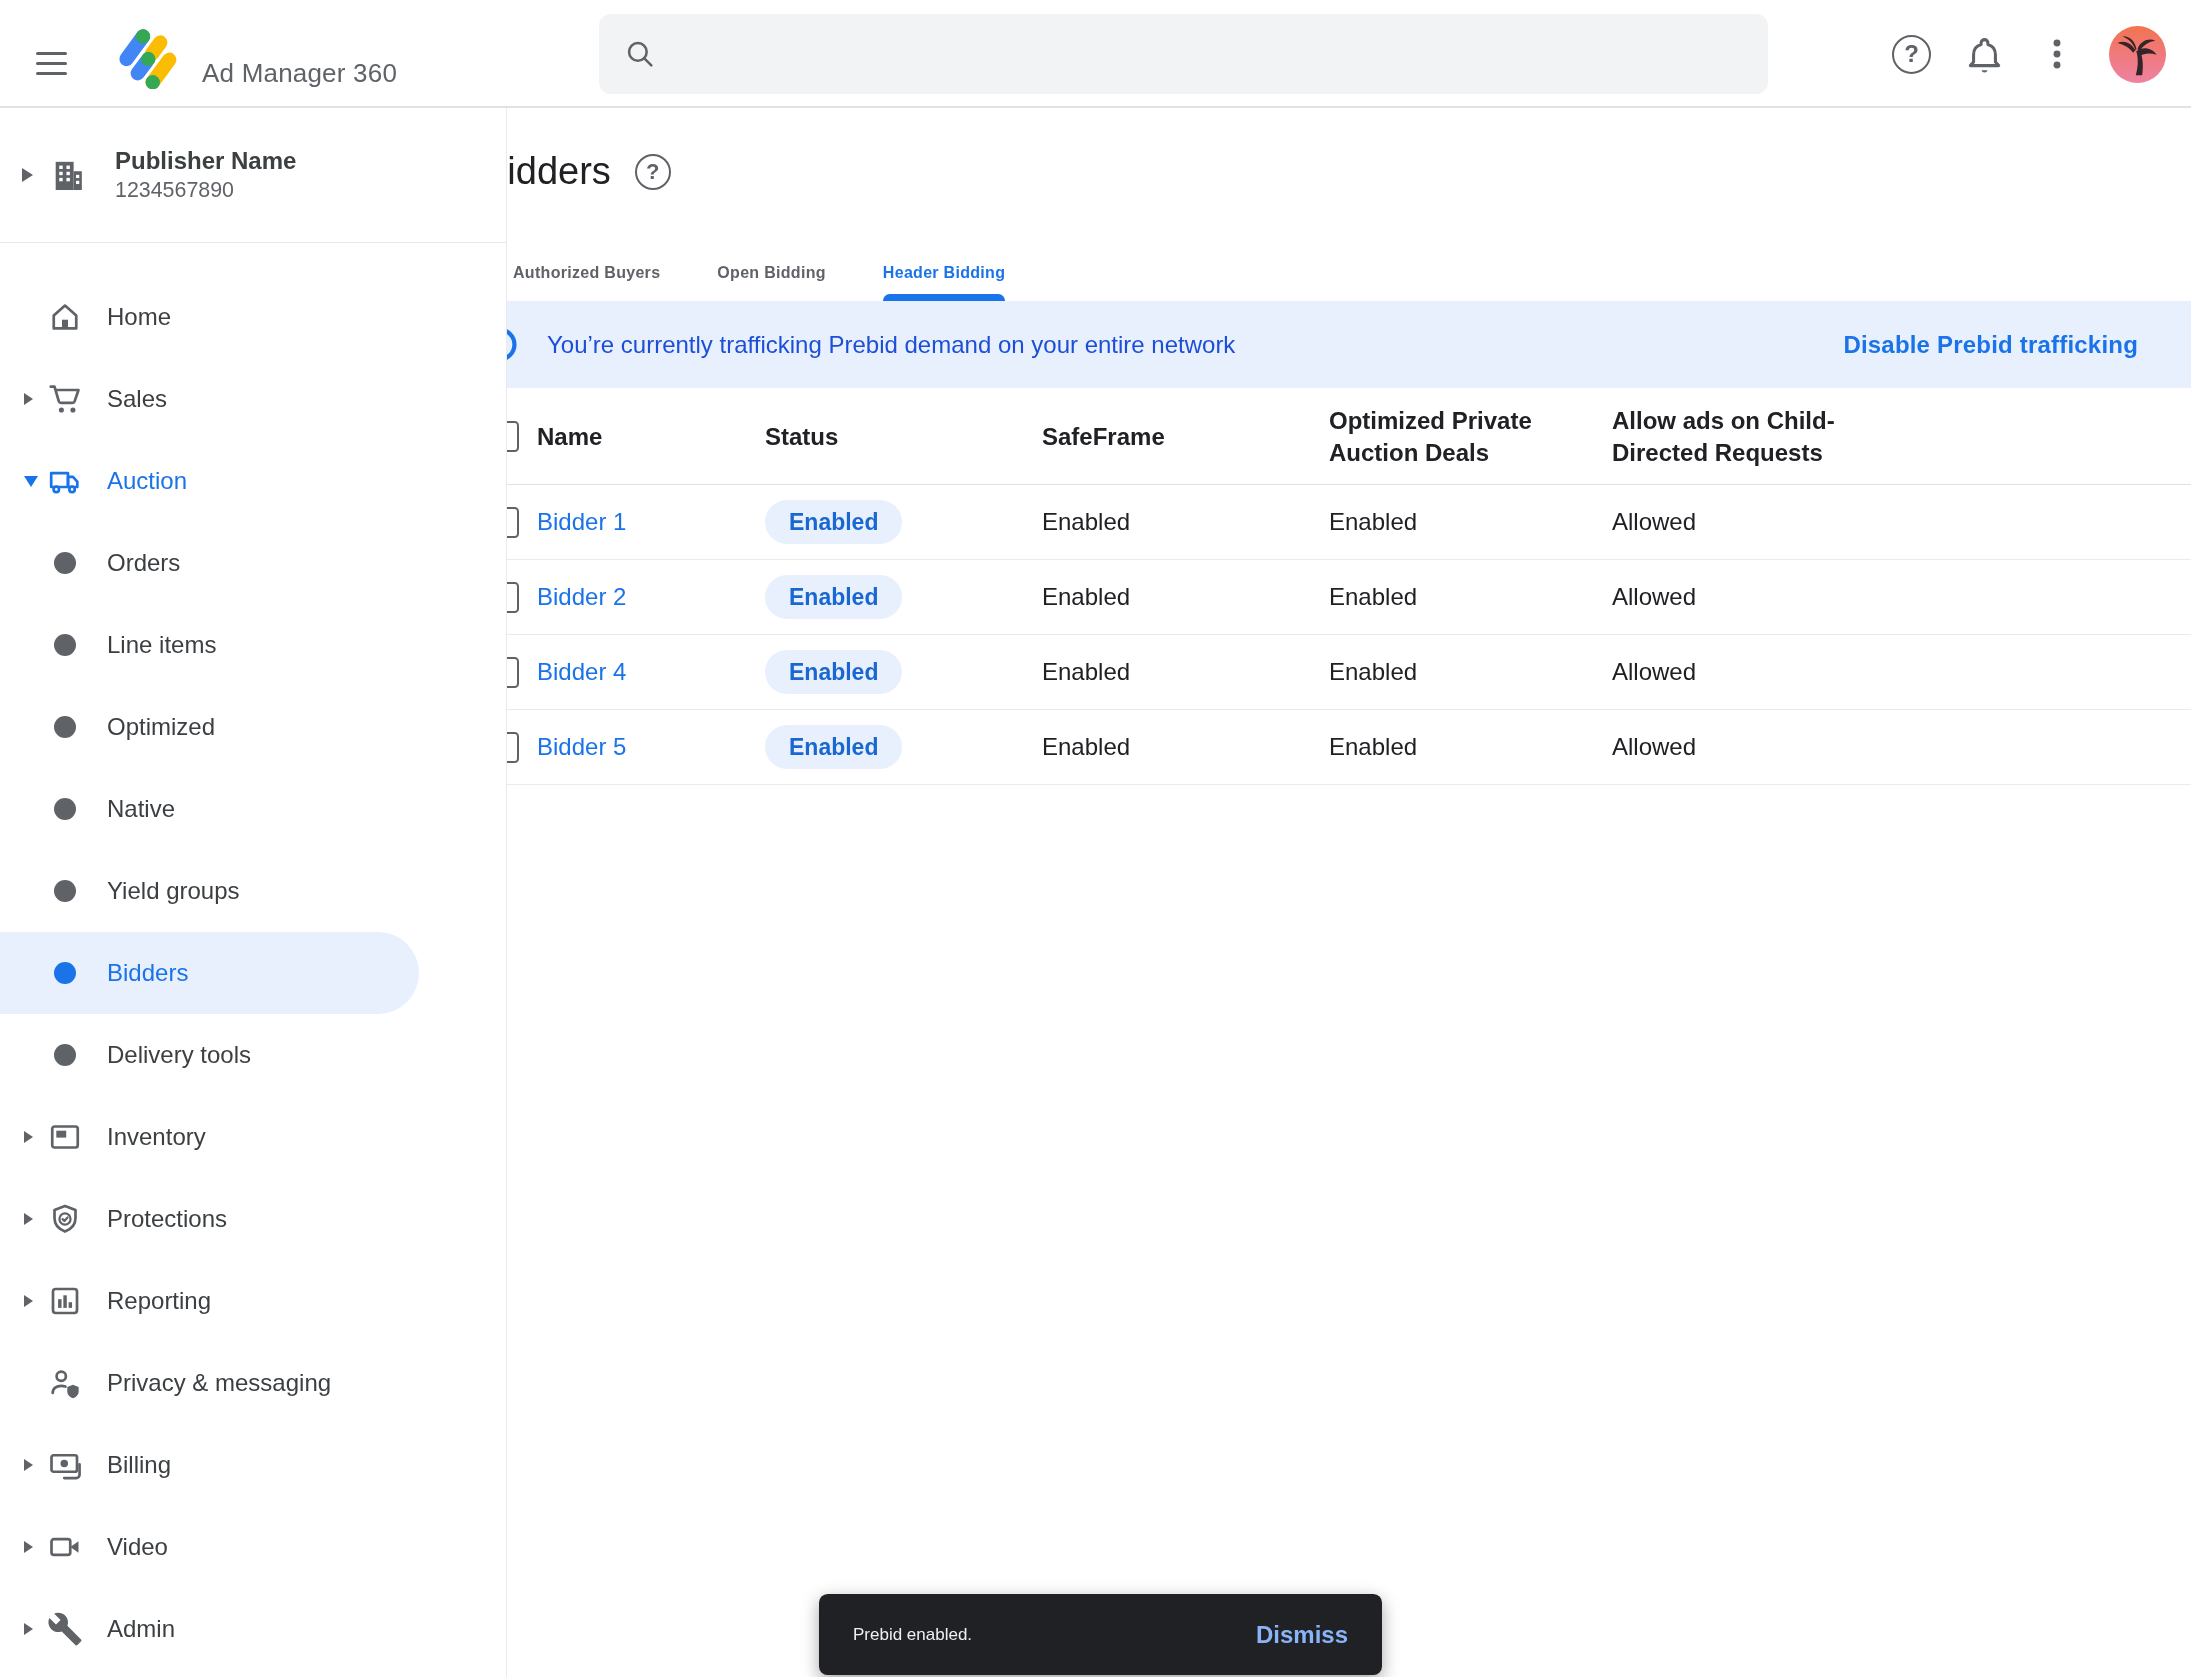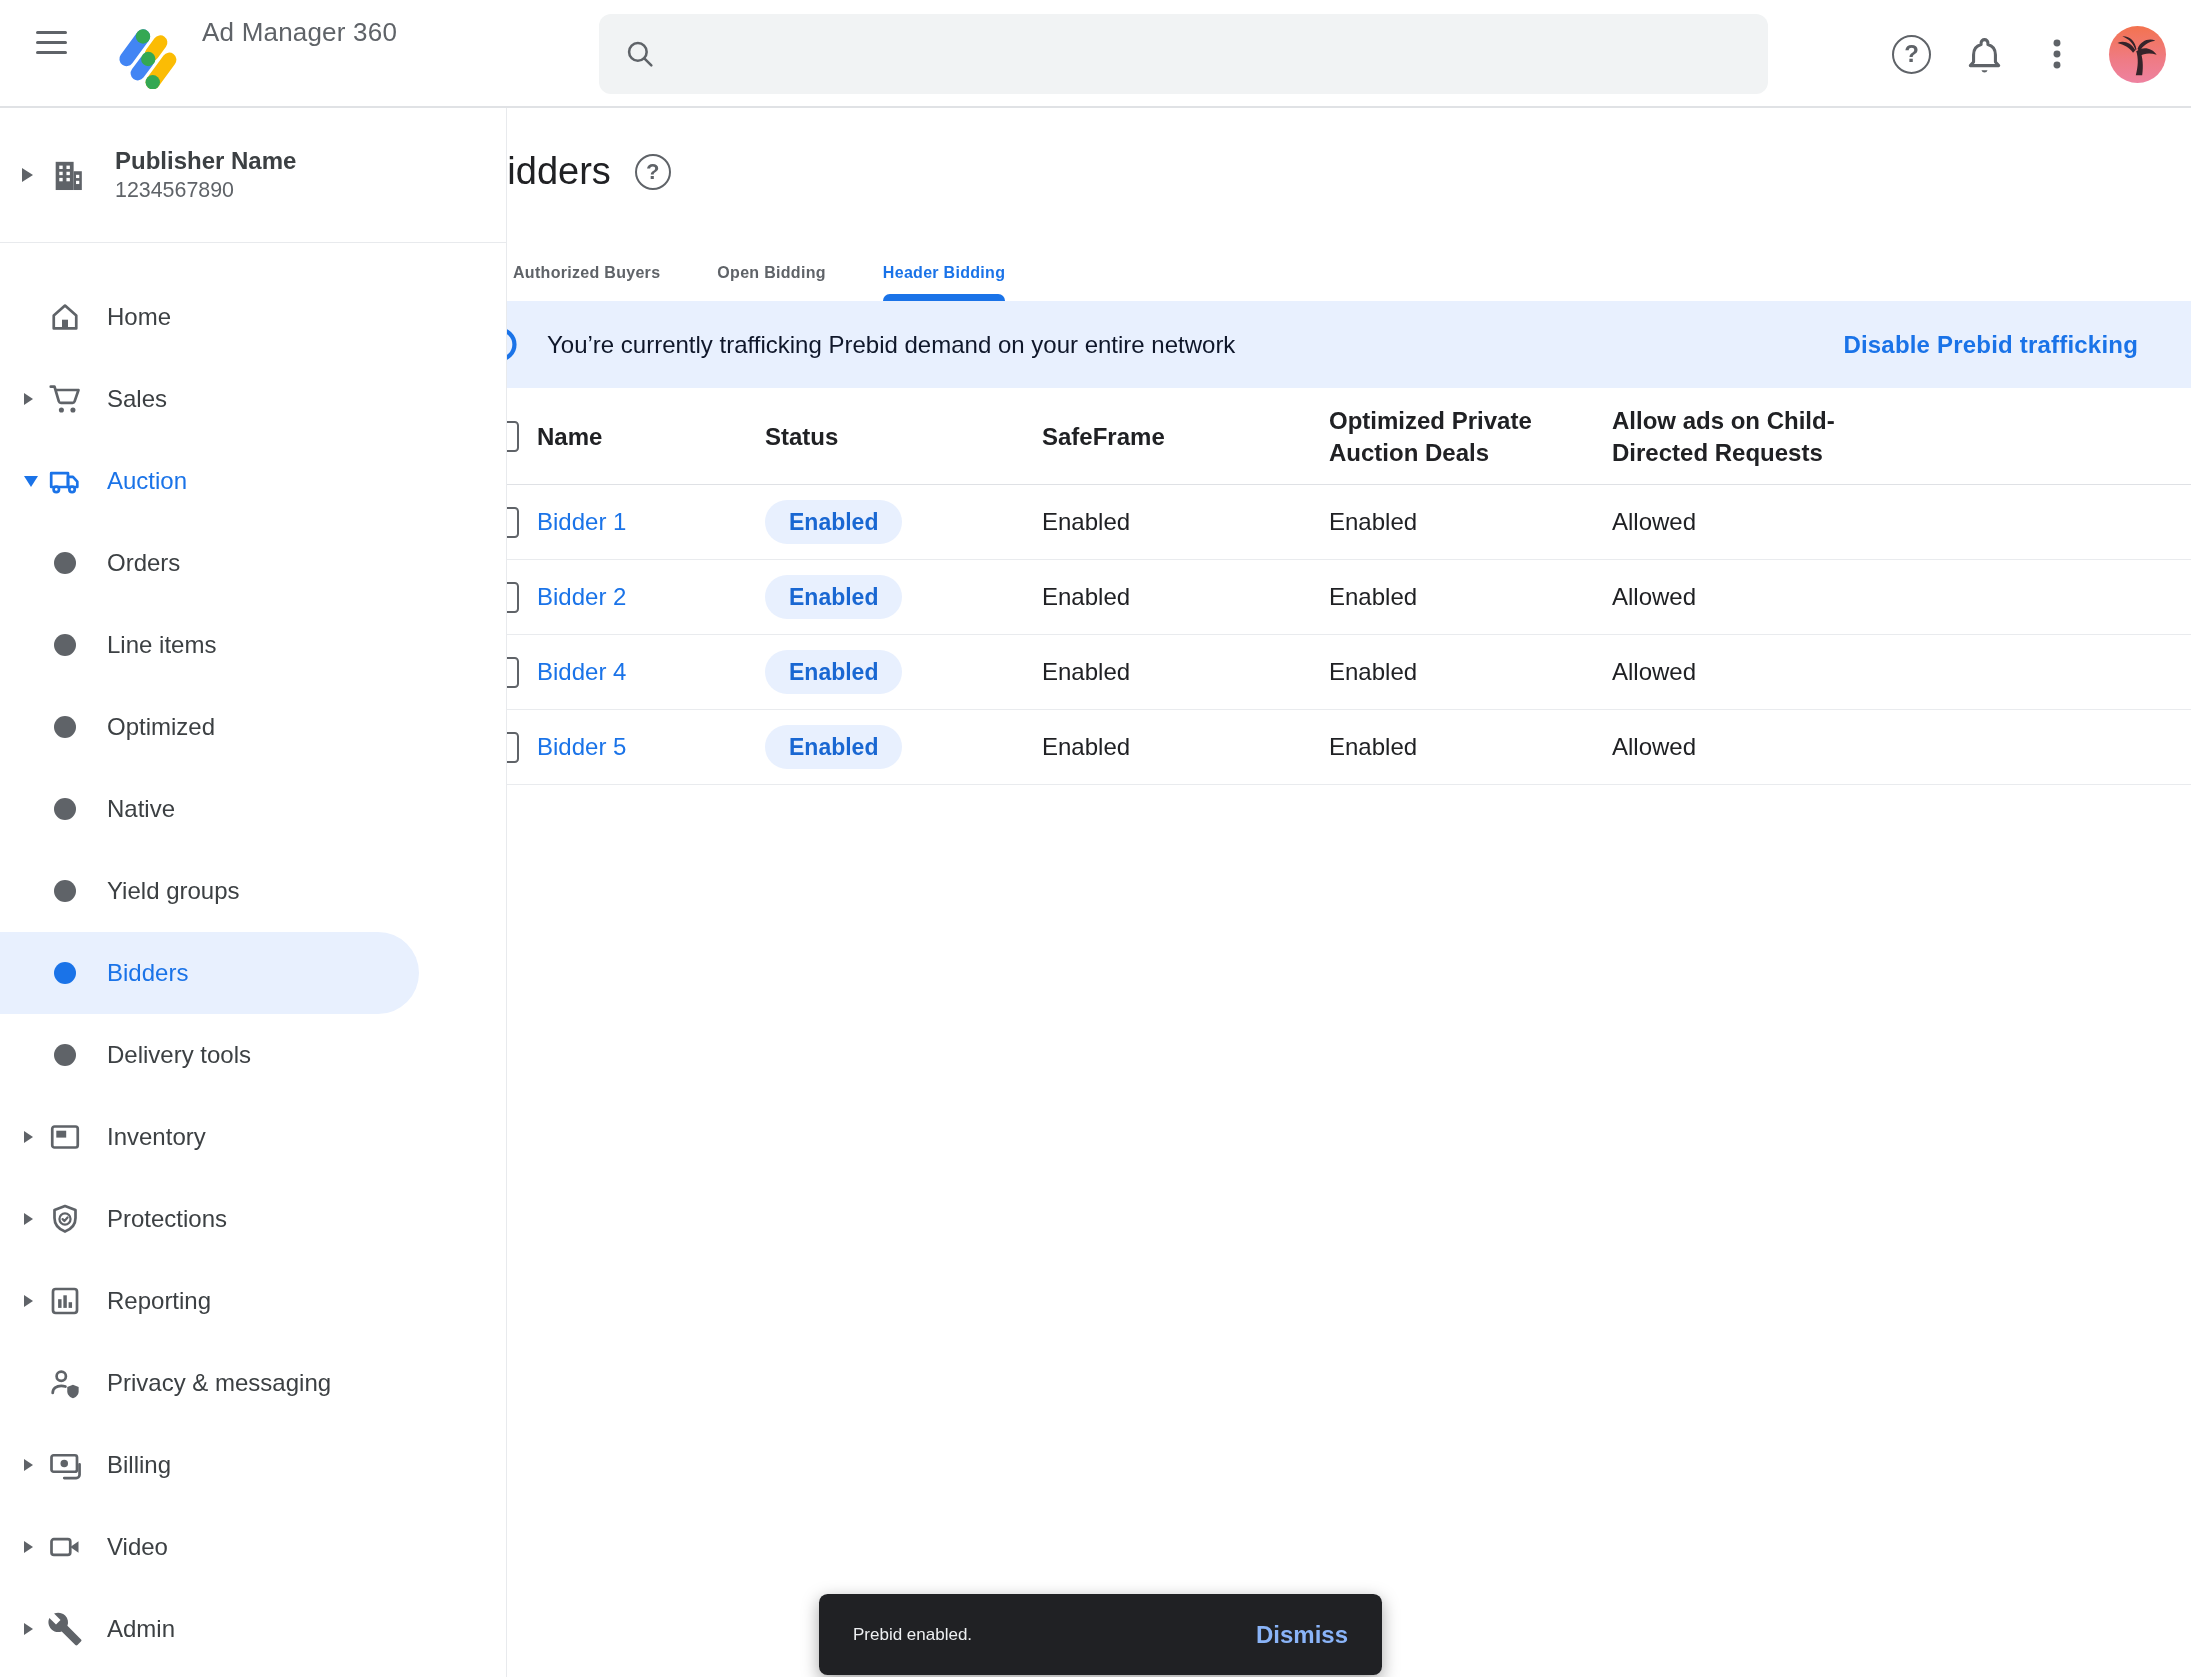--- a/index.html
+++ b/index.html
@@ -9,21 +9,21 @@
     background: #fff;
     font-family: "Liberation Sans", "DejaVu Sans", sans-serif;
     color: #202124;
   }
   
   .app-header {
     position: absolute; top: 0; left: 0; right: 0; height: 108px;
     background: #fff; border-bottom: 2.6px solid #e0e2e5;
     display: flex; align-items: center; z-index: 20;
   }
-  .header-left { display: flex; align-items: flex-start; padding-left: 36px; }
+  .header-left { display: flex; align-items: flex-end; padding-left: 36px; }
   .hamburger { width: 51px; height: 51px; border: none; background: transparent; cursor: pointer;
     display: flex; flex-direction: column; justify-content: center; gap: 6.8px; margin-right: 26px; }
   .hamburger span { display: block; width: 31px; height: 3.4px; background: #5f6368; border-radius: 1.7px; }
   .logo-svg { width: 72px; height: 72px; margin-right: 17px; }
   .app-title { font-size: 26px; color: #5f6368; letter-spacing: 0.2px; white-space: nowrap; }
   .searchbar {
     position: absolute; left: 599px; top: 13.7px; width: 1169px; height: 80px;
     background: #f1f3f4; border-radius: 12px; display: flex; align-items: center; padding: 0 24px;
   }
   .searchbar svg { width: 34px; height: 34px; flex: 0 0 auto; }
@@ -88,21 +88,21 @@
   .tab { position: relative; display: flex; align-items: center; font-size: 16px; font-weight: 700;
     color: #5f6368; cursor: pointer; letter-spacing: 0.3px; }
   .tab.active { color: #1a73e8; }
   .tab.active::after { content: ""; position: absolute; left: 0; right: 0; bottom: 0; height: 6.8px;
     background: #1a73e8; border-radius: 6.8px 6.8px 0 0; }
   .banner {
     position: absolute; top: 193px; left: 0; right: 0; height: 87px; background: #e8f0fe;
     display: flex; align-items: center; padding: 0 54px 0 43px;
   }
   .banner svg { width: 39px; height: 39px; flex: 0 0 auto; }
-  .banner-text { margin-left: 28px; font-size: 24px; color: #0f172a; }
+  .banner-text { margin-left: 28px; font-size: 24px; color: #1d4ed8; }
   .banner-action { margin-left: auto; border: none; background: transparent; cursor: pointer;
     font-size: 24px; font-weight: 700; color: #1a73e8; letter-spacing: 0.2px;
     font-family: "Liberation Sans", "DejaVu Sans", sans-serif; }
   .table { position: absolute; top: 281px; left: 0; right: 0; }
   .thead, .trow {
     display: grid; grid-template-columns: 49px 228px 277px 287px 283px auto;
     padding-left: 51px; align-items: center;
   }
   .thead { height: 96px; border-bottom: 1.7px solid #dfe1e5; font-size: 24px; font-weight: 700; color: #202124; line-height: 1.3; }
   .thead .hdr-wrap { max-width: 270px; }

